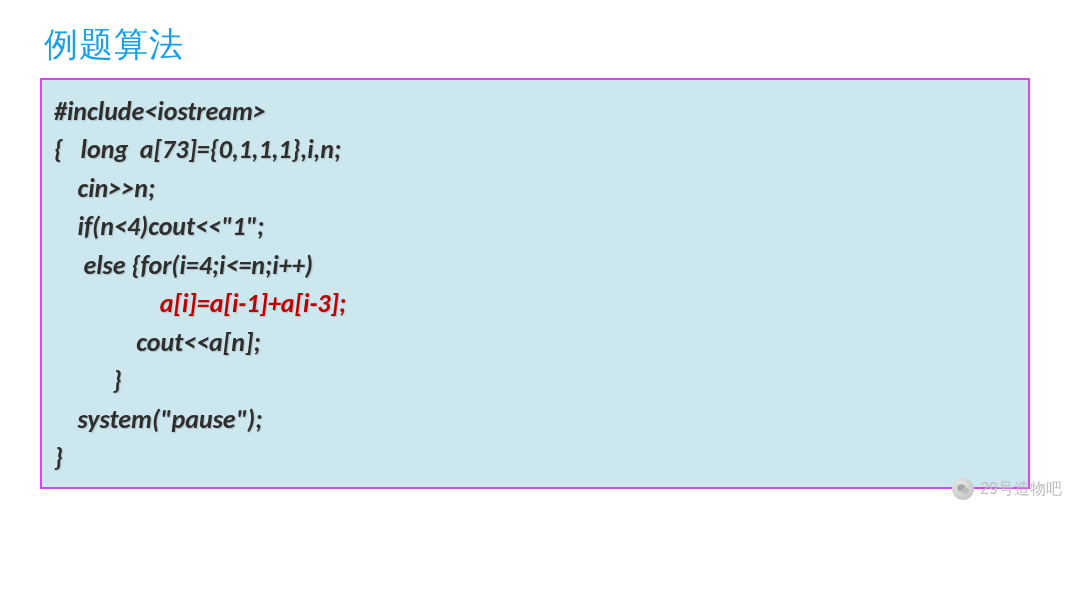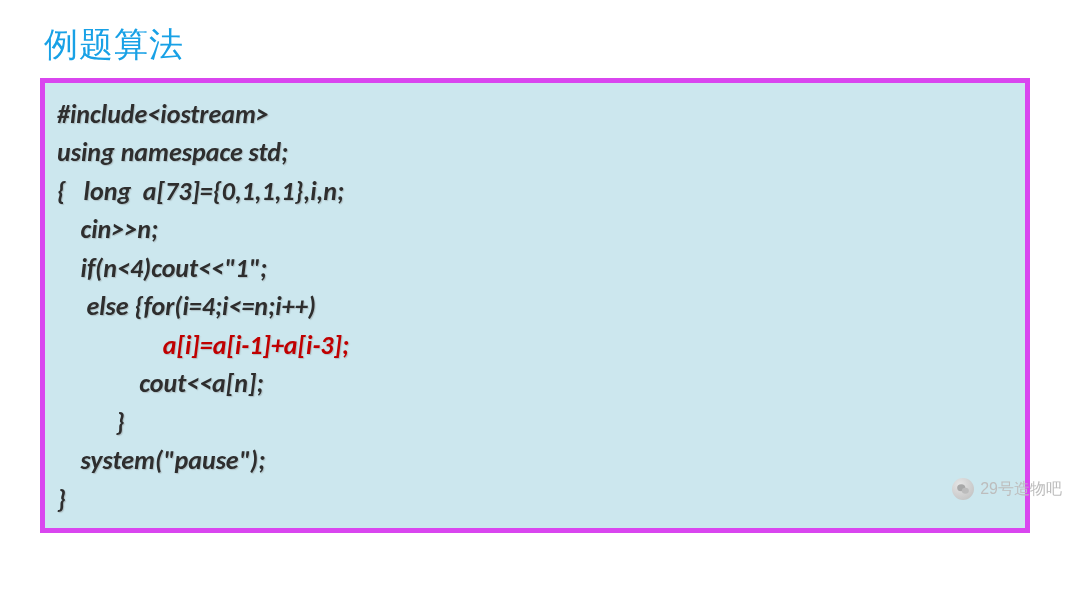--- a/index.html
+++ b/index.html
@@ -21,21 +21,21 @@
   }
   .title {
     color: #18a1e6;
     font-size: 34px;
     font-weight: 400;
     margin: 0 0 10px 4px;
     letter-spacing: 1px;
   }
   .code-box {
     background: #cce7ee;
-    border: 5px solid #d946ef;
+    border: 2px solid #d946ef;
     padding: 12px 12px 10px 12px;
     width: 990px;
     box-sizing: border-box;
   }
   .code-line {
     font-family: "Calibri", "Arial", sans-serif;
     font-size: 26px;
     font-weight: 700;
     font-style: italic;
     color: #2e2e2e;
@@ -69,21 +69,20 @@
   .wm-icon svg { display:block; }
 </style>
 </head>
 <body>
 
 <div class="slide">
   <div class="title">例题算法</div>
 
   <div class="code-box">
     <div class="code-line">#include&lt;iostream&gt;</div>
-    <div class="code-line">using namespace std;</div>
     <div class="code-line">{   long  a[73]={0,1,1,1},i,n;</div>
     <div class="code-line">    cin&gt;&gt;n;</div>
     <div class="code-line">    if(n&lt;4)cout&lt;&lt;"1";</div>
     <div class="code-line">     else {for(i=4;i&lt;=n;i++)</div>
     <div class="code-line red">                  a[i]=a[i-1]+a[i-3];</div>
     <div class="code-line">              cout&lt;&lt;a[n];</div>
     <div class="code-line">          }</div>
     <div class="code-line">    system("pause");</div>
     <div class="code-line">}</div>
   </div>

